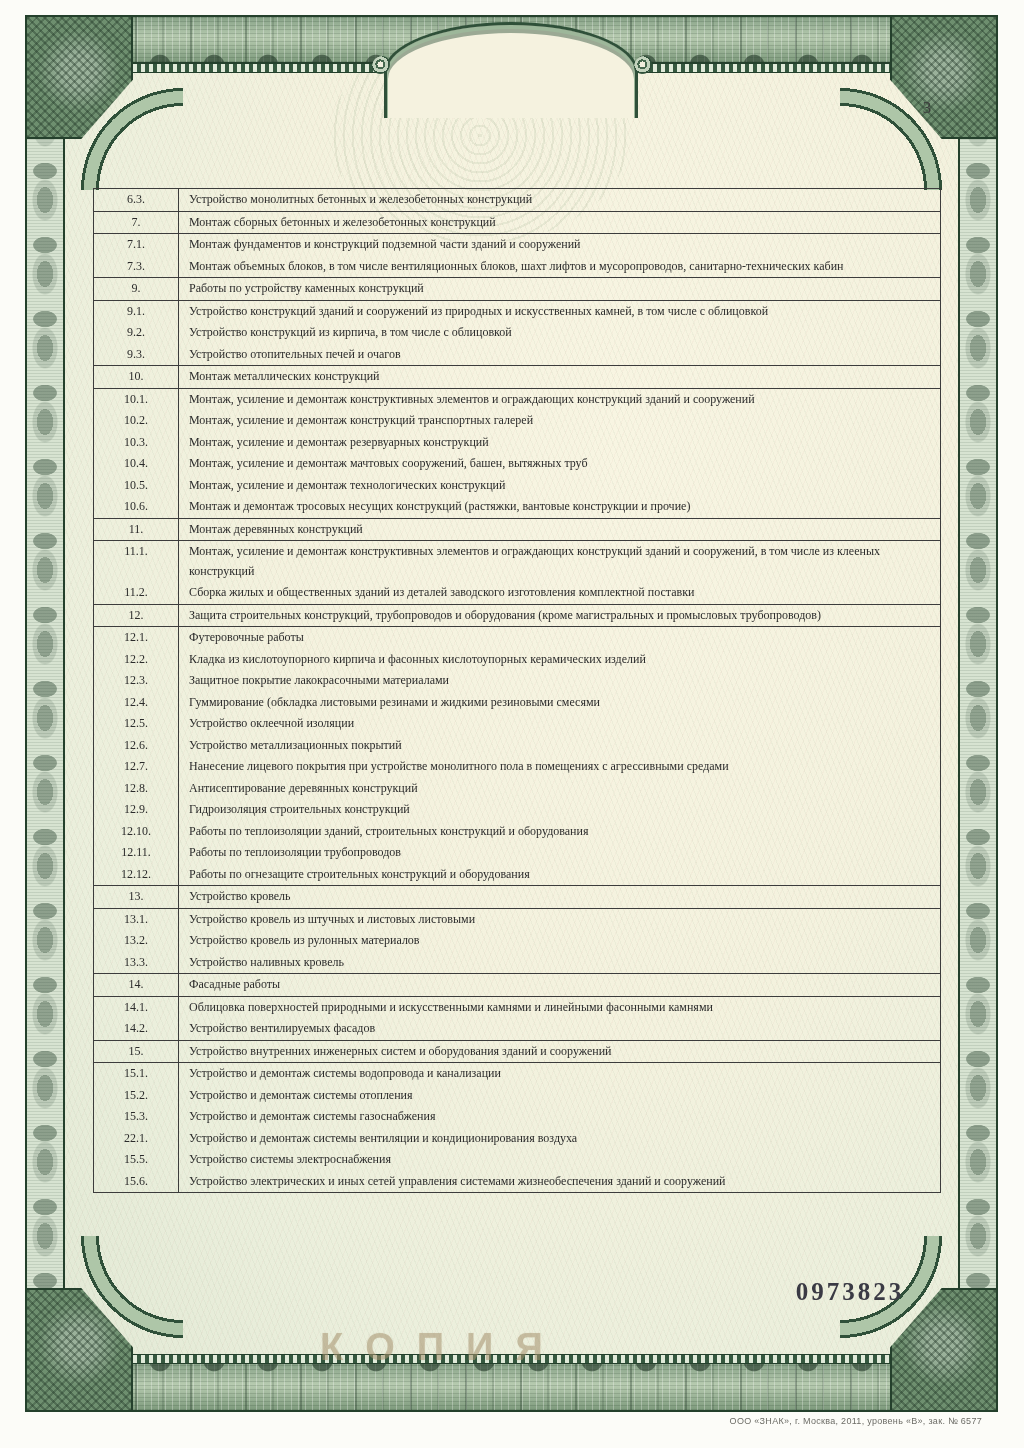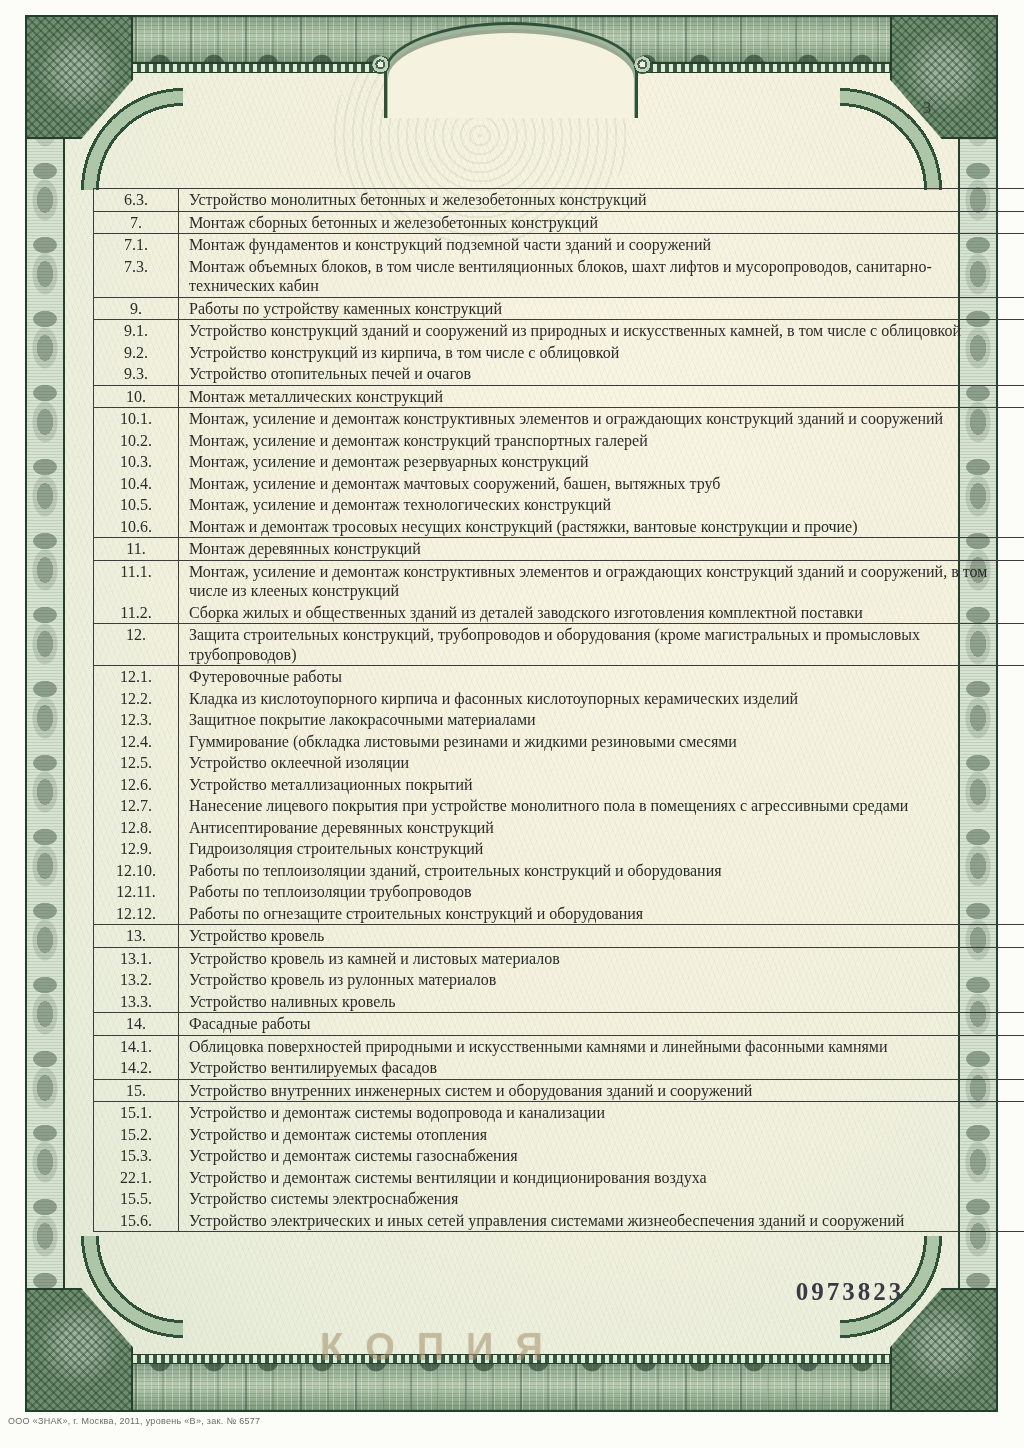--- a/index.html
+++ b/index.html
@@ -76,33 +76,33 @@
   .corner.br{left:890px;top:1288px;clip-path:polygon(48% 0,100% 0,100% 100%,0 100%,0 48%);}
   
   .spandrel{position:absolute;width:118px;height:118px;z-index:4;}
   .sp-tl{left:65px;top:72px;background:radial-gradient(circle at 100% 100%, transparent 0 84px, #2f5039 84px 87px, #aec6a8 87px 99px, #2f5039 99px 102px, transparent 102px);}
   .sp-tr{left:840px;top:72px;background:radial-gradient(circle at 0% 100%, transparent 0 84px, #2f5039 84px 87px, #aec6a8 87px 99px, #2f5039 99px 102px, transparent 102px);}
   .sp-bl{left:65px;top:1236px;background:radial-gradient(circle at 100% 0%, transparent 0 84px, #2f5039 84px 87px, #aec6a8 87px 99px, #2f5039 99px 102px, transparent 102px);}
   .sp-br{left:840px;top:1236px;background:radial-gradient(circle at 0% 0%, transparent 0 84px, #2f5039 84px 87px, #aec6a8 87px 99px, #2f5039 99px 102px, transparent 102px);}
   
   .page-number{position:absolute;left:912px;top:98px;width:30px;z-index:10;
     font-size:17px;color:#3c3c3c;text-align:center;}
-  .works-table{position:absolute;left:93px;top:188px;width:932px;z-index:10;box-sizing:border-box;
-    border:1.6px solid #3c3c3c;font-size:16px;line-height:19.5px;color:#2b2b2b;}
+  .works-table{position:absolute;left:93px;top:188px;width:848px;z-index:10;box-sizing:border-box;
+    border:1.6px solid #3c3c3c;font-size:12px;line-height:19.5px;color:#2b2b2b;}
   .group{border-bottom:1.6px solid #3c3c3c;}
   .group:last-child{border-bottom:none;}
   .row{display:grid;grid-template-columns:84px 1fr;}
   .cell-num{text-align:center;padding-top:1px;}
   .cell-text{border-left:1.6px solid #3c3c3c;padding:1px 8px 1px 10px;}
   .serial{position:absolute;left:770px;top:1278px;width:160px;z-index:10;text-align:center;
     font-size:25px;font-weight:bold;letter-spacing:3px;color:#3a3a44;}
   .copy-watermark{position:absolute;left:320px;top:1326px;width:390px;z-index:10;text-align:left;
     font-family:"Liberation Sans",sans-serif;font-size:38px;font-weight:bold;letter-spacing:22px;
     color:rgba(168,148,112,.42);text-shadow:0 0 1px rgba(168,148,112,.25);}
-  .printer-note{position:absolute;left:8px;top:1416px;width:982px;z-index:10;text-align:left;
+  .printer-note{position:absolute;left:0;top:1416px;width:982px;z-index:10;text-align:right;
     font-family:"Liberation Sans",sans-serif;font-size:9px;color:#6c6c66;letter-spacing:.3px;}
 </style>
 </head>
 <body>
 
 <div id="page">
 
   <div class="paper"></div>
   <div class="rosette"></div>
 
@@ -274,21 +274,21 @@
       </div>
       <div class="group">
         <div class="row">
           <div class="cell-num">13.</div>
           <div class="cell-text">Устройство кровель</div>
         </div>
       </div>
       <div class="group">
         <div class="row">
           <div class="cell-num">13.1.</div>
-          <div class="cell-text">Устройство кровель из камней и листовых материалов</div>
+          <div class="cell-text">Устройство кровель из штучных и листовых листовыми</div>
         </div>
         <div class="row">
           <div class="cell-num">13.2.</div>
           <div class="cell-text">Устройство кровель из рулонных материалов</div>
         </div>
         <div class="row">
           <div class="cell-num">13.3.</div>
           <div class="cell-text">Устройство наливных кровель</div>
         </div>
       </div>

